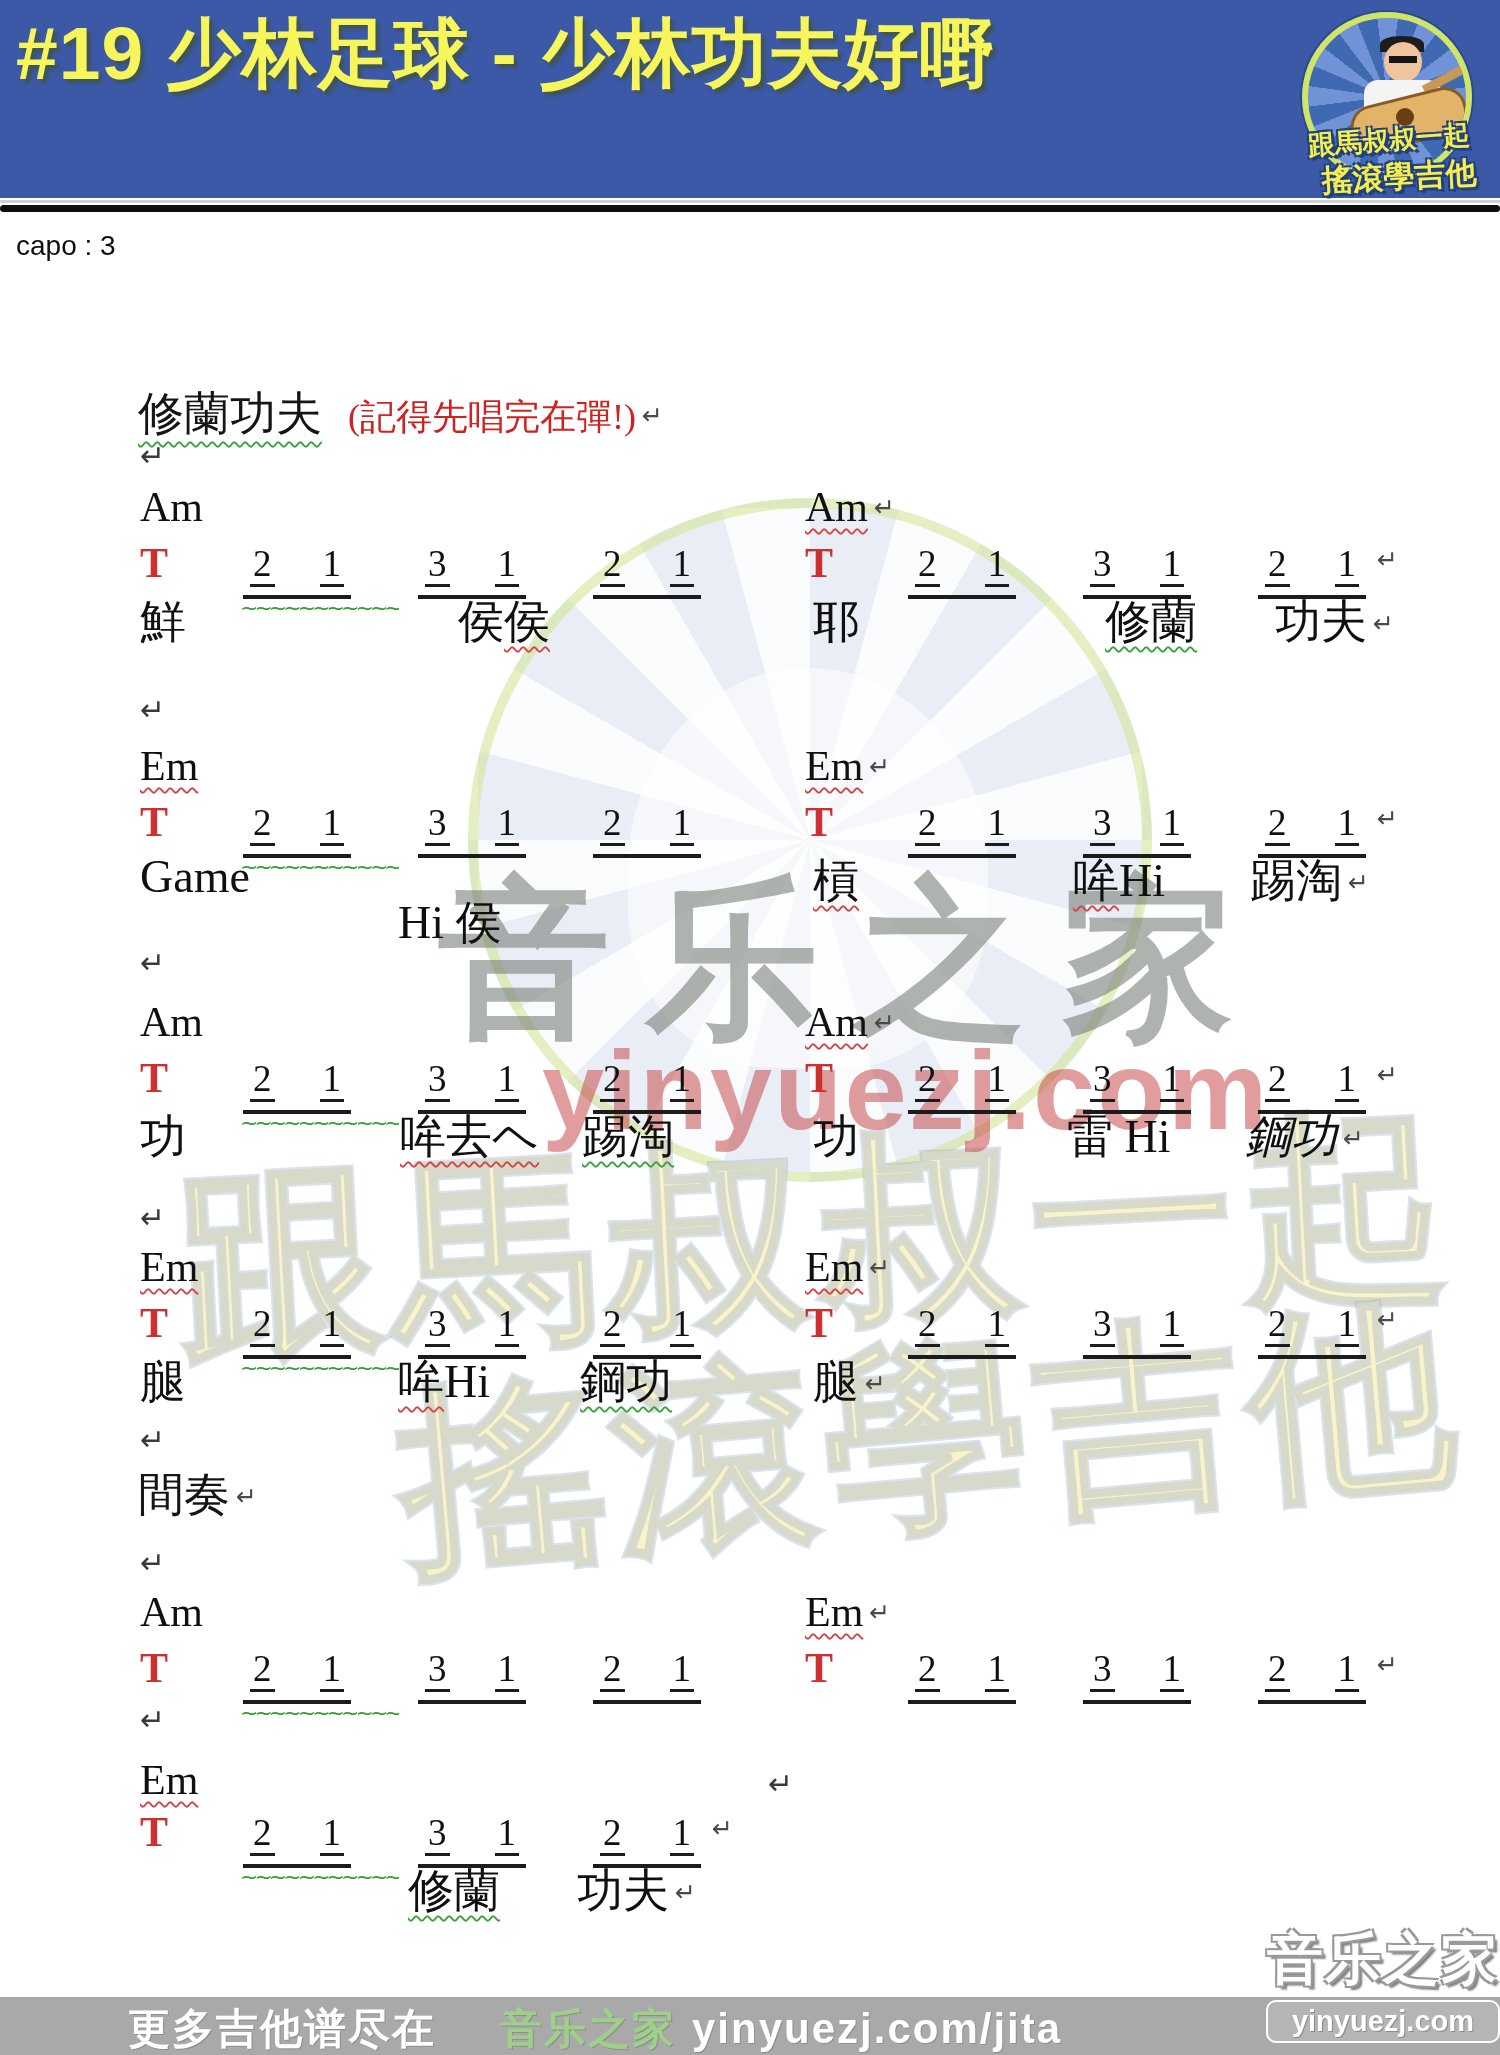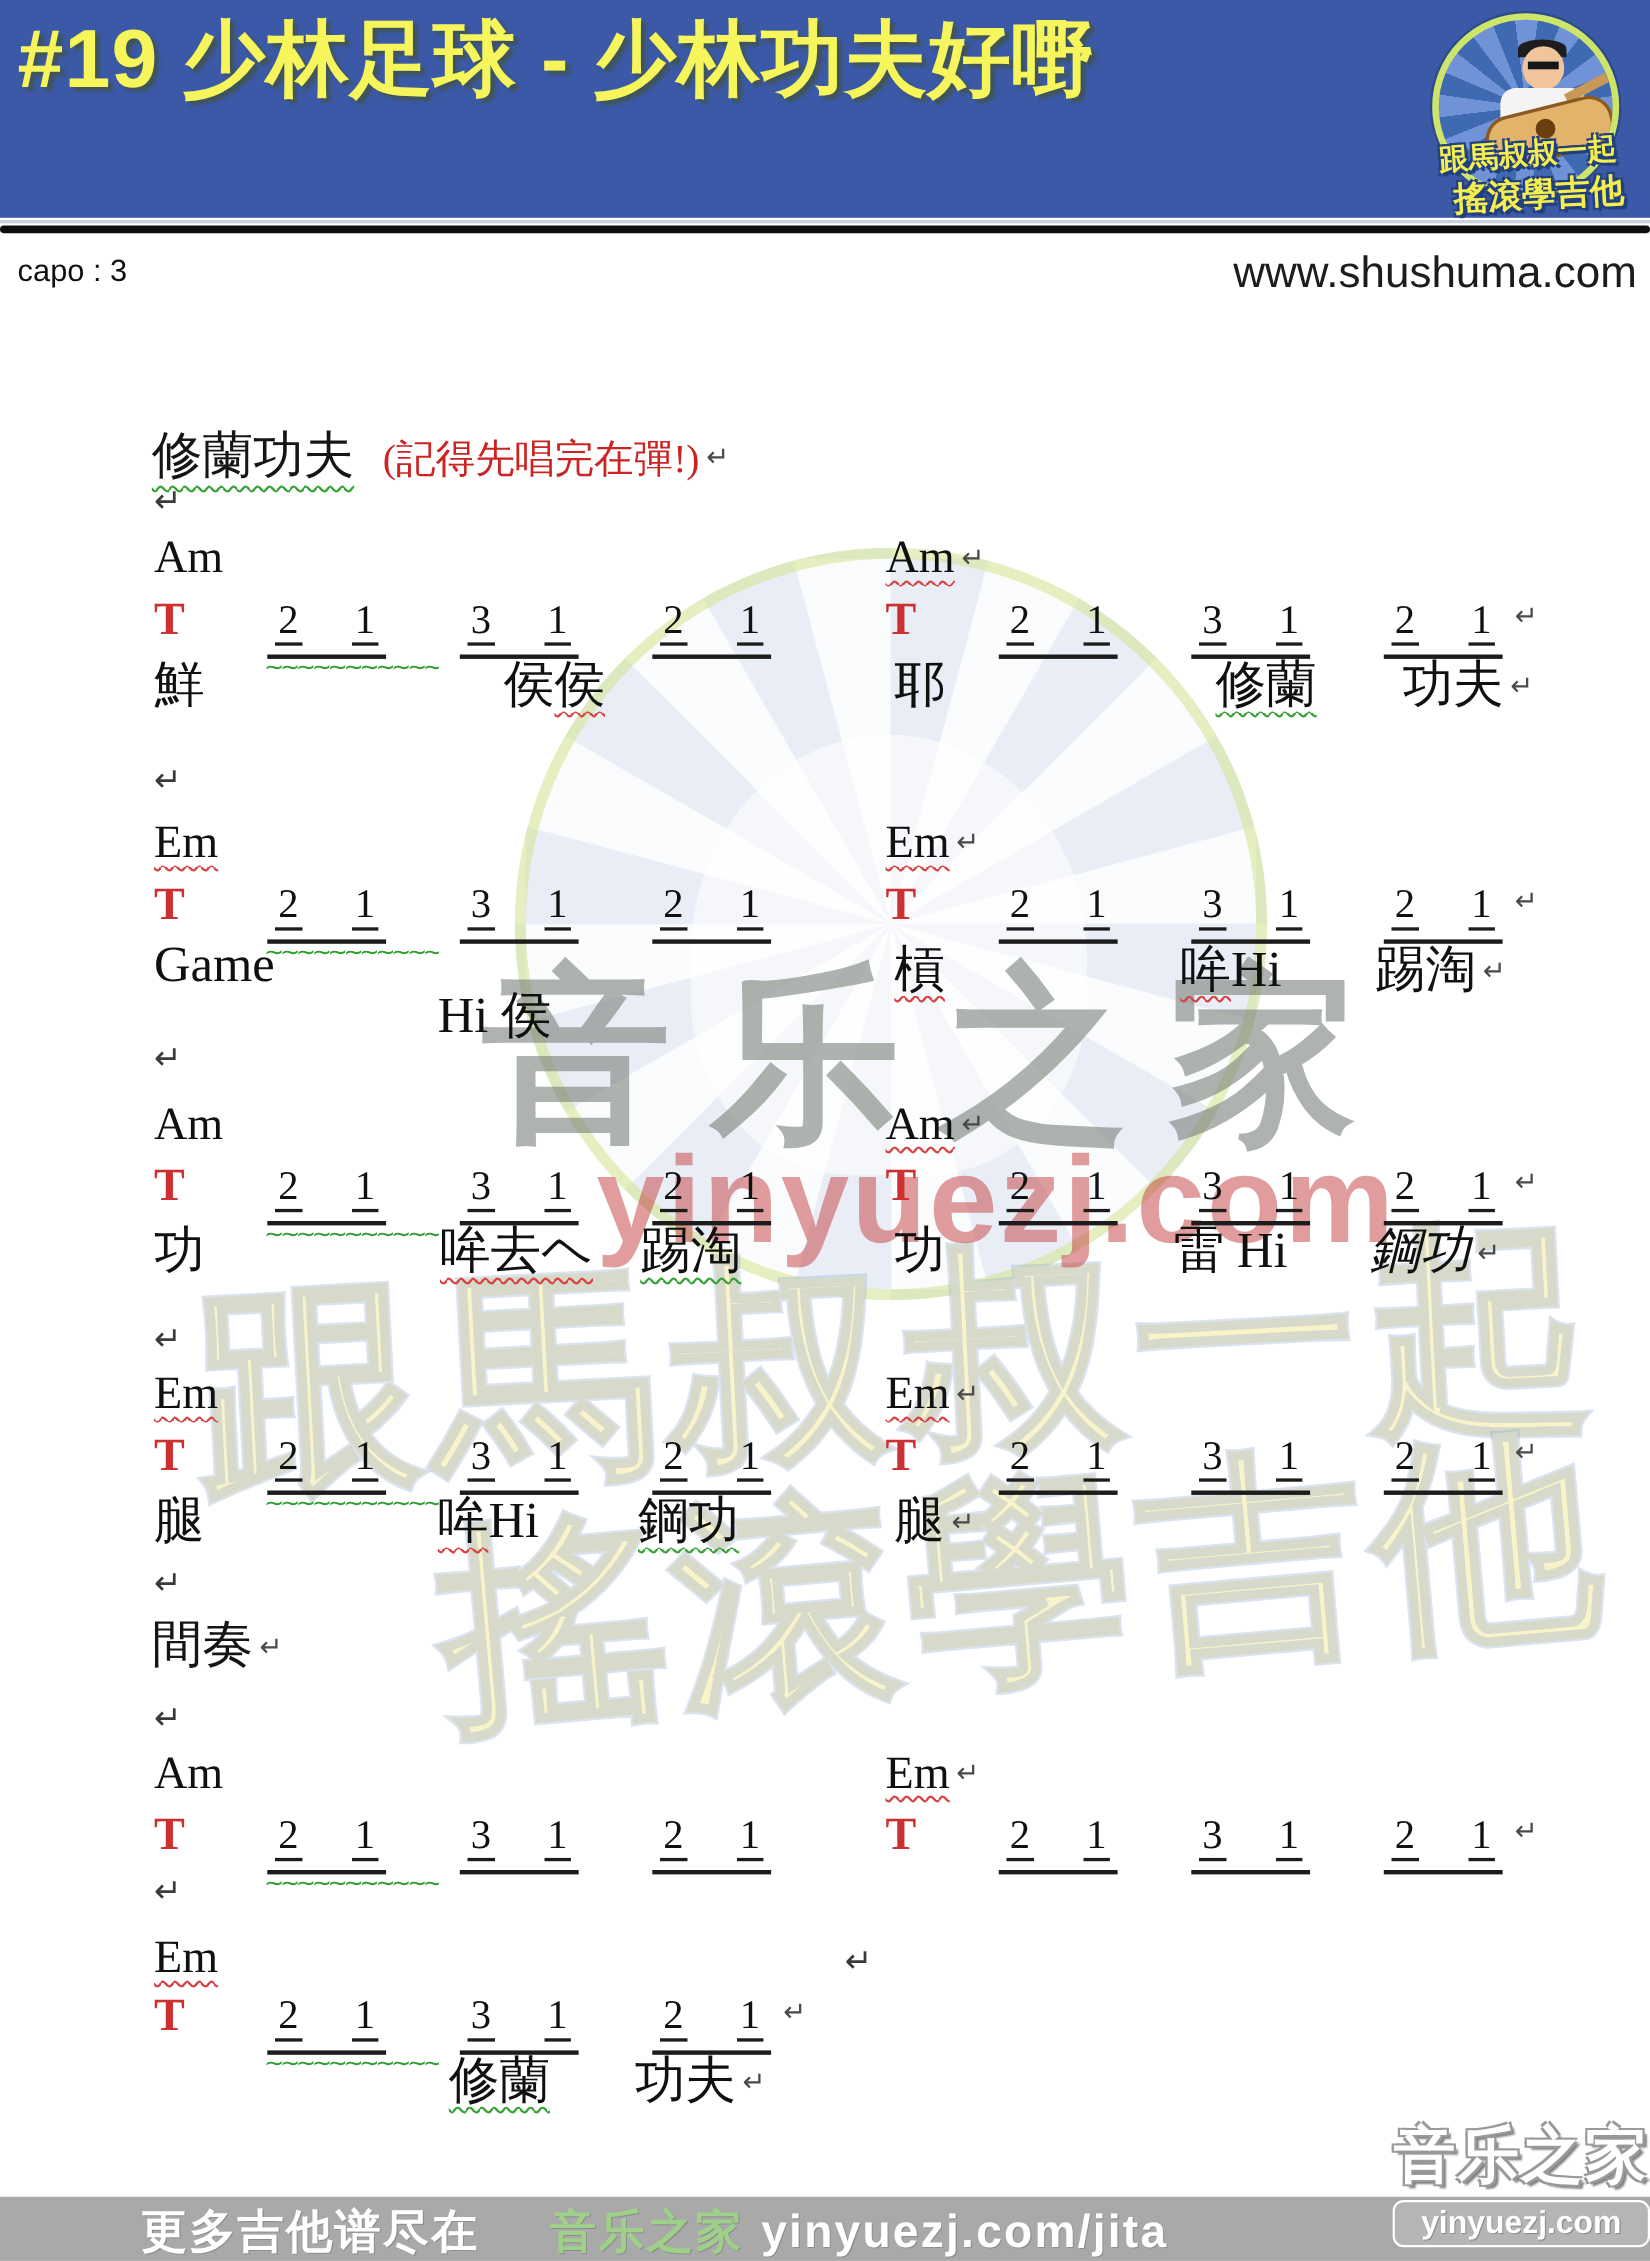--- a/index.html
+++ b/index.html
@@ -105,21 +105,20 @@
       <div class="logo-guitar"></div>
       <div class="logo-hole"></div>
     </div>
     <div class="logo-t1">跟馬叔叔一起</div>
     <div class="logo-t2">搖滾學吉他</div>
   </div>
   <div class="rule-lite"></div>
   <div class="rule"></div>
 
   <div class="capo">capo : 3</div>
-  <div class="site">www.shushuma.com</div>
 
   <div class="heading">
     <span class="heading-text">修蘭功夫</span><span class="heading-note">(記得先唱完在彈!)</span><span class="ret">↵</span>
   </div>
   <div class="interlude">
     <span>間奏</span><span class="ret">↵</span>
   </div>
 
   <div>
       <div class="chord" style="left: 140px; top: 483px;">Am</div>

